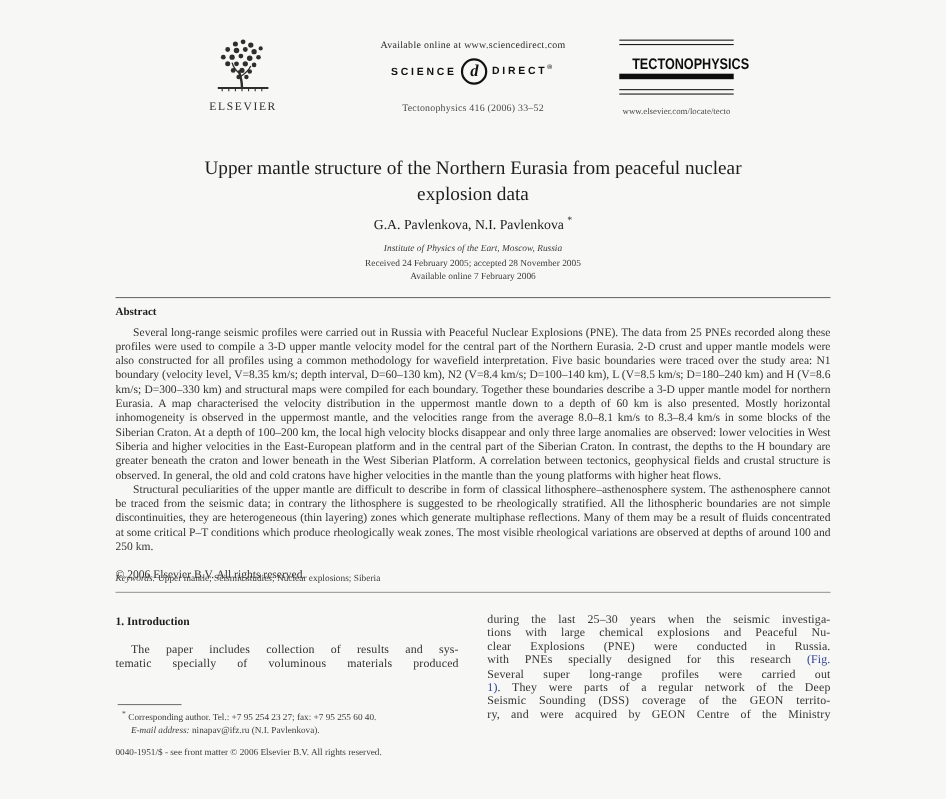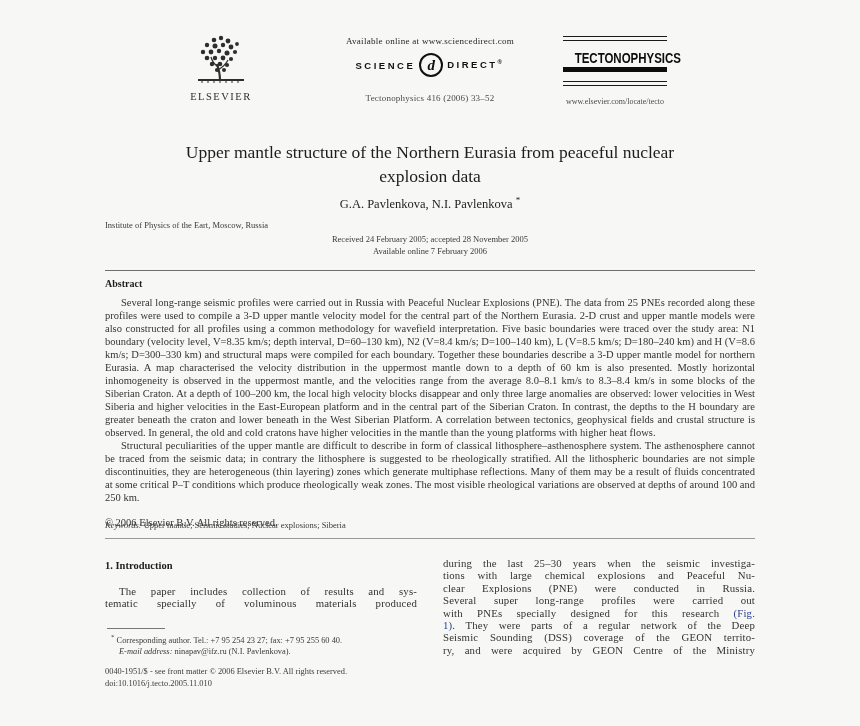--- a/index.html
+++ b/index.html
@@ -36,21 +36,21 @@
   .mast-name span { display:inline-block; transform:scaleX(.82); transform-origin:center; }
   .thick-bar { height:5px; background:#0d0d0d; margin-top:1px; }
   .drule2 { margin-top:9px; }
   .mast-url { margin-top:11px; text-align:center; font-size:8px; color:#4b4b4b; }
 
   
   .title { position:absolute; top:140px; left:0; width:100%; text-align:center; }
   .title .t { font-size:17.5px; line-height:24px; max-width:520px; margin:0 auto; color:#1d1d1d; }
   .authors { position:absolute; top:195px; left:0; width:100%; text-align:center; font-size:12.5px; color:#1d1d1d; }
   .authors sup { font-size:9px; }
-  .affil { position:absolute; top:220px; left:0; width:100%; font-size:8.5px; color:#3a3a3a; }
+  .affil { position:absolute; top:220px; left:0; width:100%; text-align:center; font-style:italic; font-size:8.5px; color:#3a3a3a; }
   .dates { position:absolute; top:233px; left:0; width:100%; text-align:center; font-size:8.5px; line-height:12px; color:#3a3a3a; }
 
   
   .rule-a { position:absolute; top:270px; left:0; width:650px; border-top:1px solid #6f6f6f; }
   .abs-head { position:absolute; top:278px; left:0; font-size:10px; font-weight:bold; color:#1d1d1d; }
   .abs-body { position:absolute; top:296px; left:0; width:650px; font-size:10.5px; line-height:13px; text-align:justify; color:#333; }
   .abs-body p { margin:0; text-indent:16px; }
   .abs-body .copyright { text-indent:0; margin-top:12px; }
 
   .kw { position:absolute; top:520px; left:0; width:650px; font-size:8.5px; color:#3a3a3a; }
@@ -171,30 +171,29 @@
             <div class="tline">tematic specially of voluminous materials produced</div>
           </div>
         <div class="spacer"></div>
         <div class="fn-rule"></div>
         <div class="fn">
           <div class="fn-line1"><span class="fn-mark">*</span><span> Corresponding author. Tel.: +7 95 254 23 27; fax: +7 95 255 60 40.</span></div>
           <div class="fn-line2"><span class="em-label">E-mail address:</span><span> ninapav@ifz.ru (N.I. Pavlenkova).</span></div>
         </div>
         <div class="legal">
           <div>0040-1951/$ - see front matter © 2006 Elsevier B.V. All rights reserved.</div>
-          <div>doi:10.1016/j.tecto.2005.11.010</div>
         </div>
       </div>
       <div class="col-right">
         <div class="body-lines">
             <div class="tline">during the last 25–30 years when the seismic investiga-</div>
             <div class="tline">tions with large chemical explosions and Peaceful Nu-</div>
             <div class="tline">clear Explosions (PNE) were conducted in Russia.</div>
+            <div class="tline"><span>with PNEs specially designed for this research </span><span class="link">(Fig.</span></div>
             <div class="tline">Several super long-range profiles were carried out</div>
-            <div class="tline"><span>with PNEs specially designed for this research </span><span class="link">(Fig.</span></div>
             <div class="tline"><span class="link">1)</span><span>. They were parts of a regular network of the Deep</span></div>
             <div class="tline">Seismic Sounding (DSS) coverage of the GEON territo-</div>
             <div class="tline">ry, and were acquired by GEON Centre of the Ministry</div>
           </div>
       </div>
     </div>
 
   </div>
 </div>
 

